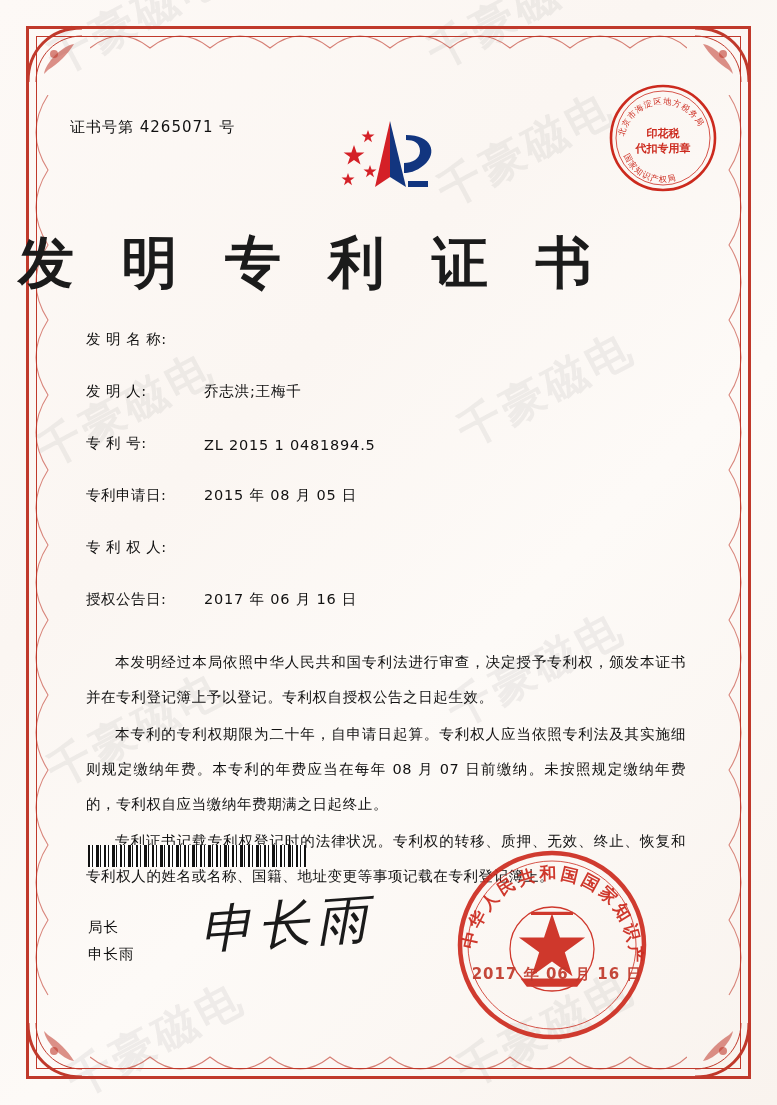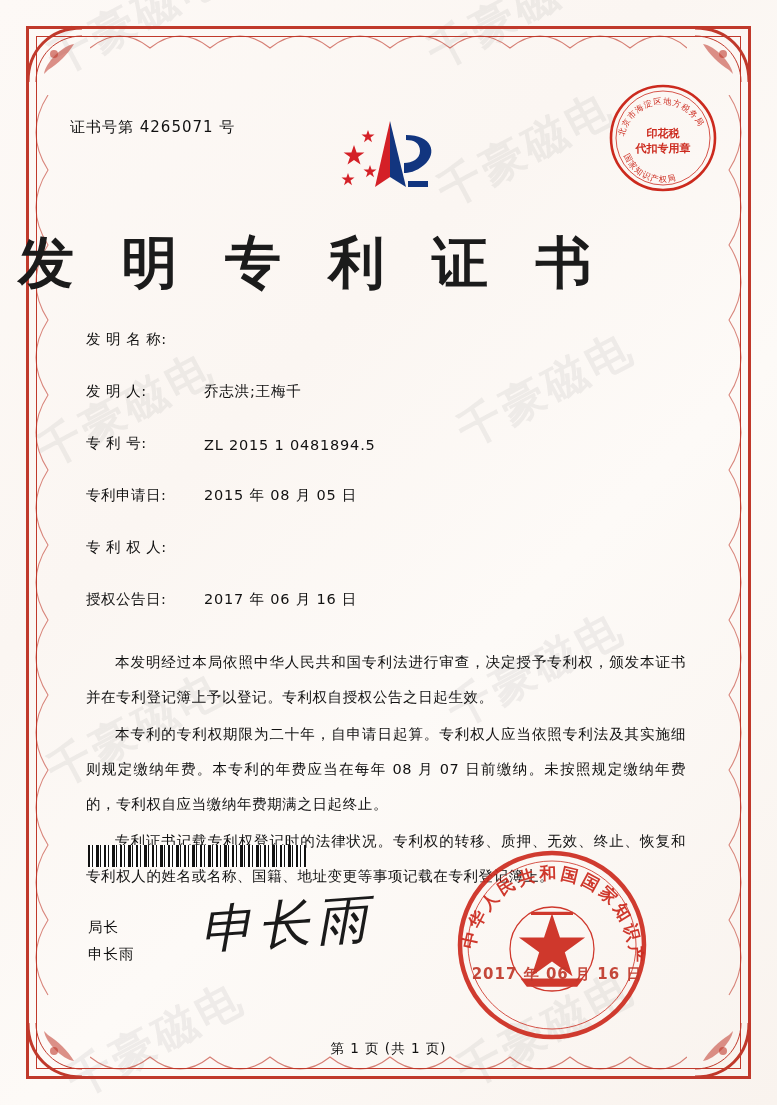--- a/index.html
+++ b/index.html
@@ -348,15 +348,14 @@
     </text>
     <g transform="translate(100,104) scale(1.05)" opacity=".93">
       <circle r="40" fill="none" stroke="#cc2a1e" stroke-width="1.2"></circle>
       <polygon points="0,-34 7.6,-11 31.5,-11 12.2,3 19.5,26 0,12 -19.5,26 -12.2,3 -31.5,-11 -7.6,-11" fill="#cc2a1e"></polygon>
       <path d="M-30 28 L30 28 L24 36 L-24 36 Z" fill="#cc2a1e"></path>
       <path d="M-20 -34 L20 -34" stroke="#cc2a1e" stroke-width="3"></path>
     </g>
   </svg>
   <div class="seal-date">2017 年 06 月 16 日</div>
 
-  <div class="footer">第 1 页 (共 1 页)</div>
 
 </div>
 
 </body></html>

